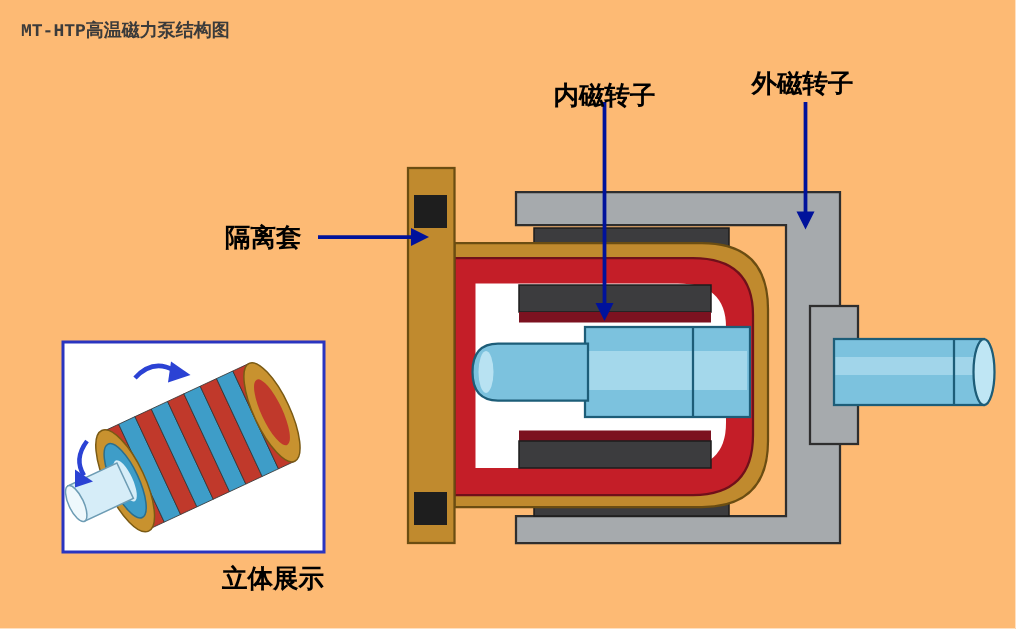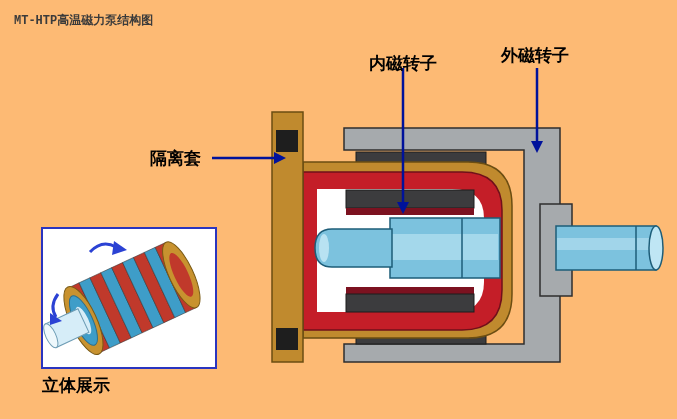--- a/index.html
+++ b/index.html
@@ -4,21 +4,21 @@
 <style>
   html,body{margin:0;padding:0;background:#ffffff;}
   .stage{position:relative;width:677px;height:419px;background:#fdba74;overflow:hidden;
          font-family:Liberation Mono, monospace;}
   .stage svg{position:absolute;left:0;top:0;}
   .page-title{position:absolute;left:14px;top:12px;font-size:12px;font-weight:bold;color:#3b3b3b;}
   .part-label{position:absolute;font-size:17px;font-weight:bold;color:#000;white-space:nowrap;}
   .lbl-inner{left:355px;top:52px;width:96px;text-align:center;}
   .lbl-outer{left:473px;top:44px;width:96px;text-align:right;}
   .lbl-sleeve{left:150px;top:147px;width:58px;text-align:left;}
-  .inset-caption{position:absolute;left:42px;top:374px;width:174px;text-align:left;
+  .inset-caption{position:absolute;left:42px;top:374px;width:174px;text-align:right;
                  font-size:17px;font-weight:bold;color:#000;}
 </style>
 </head>
 <body>
 
 <div class="stage">
 
   <svg width="677" height="419" viewBox="0 0 677 419">
 
     <g>

